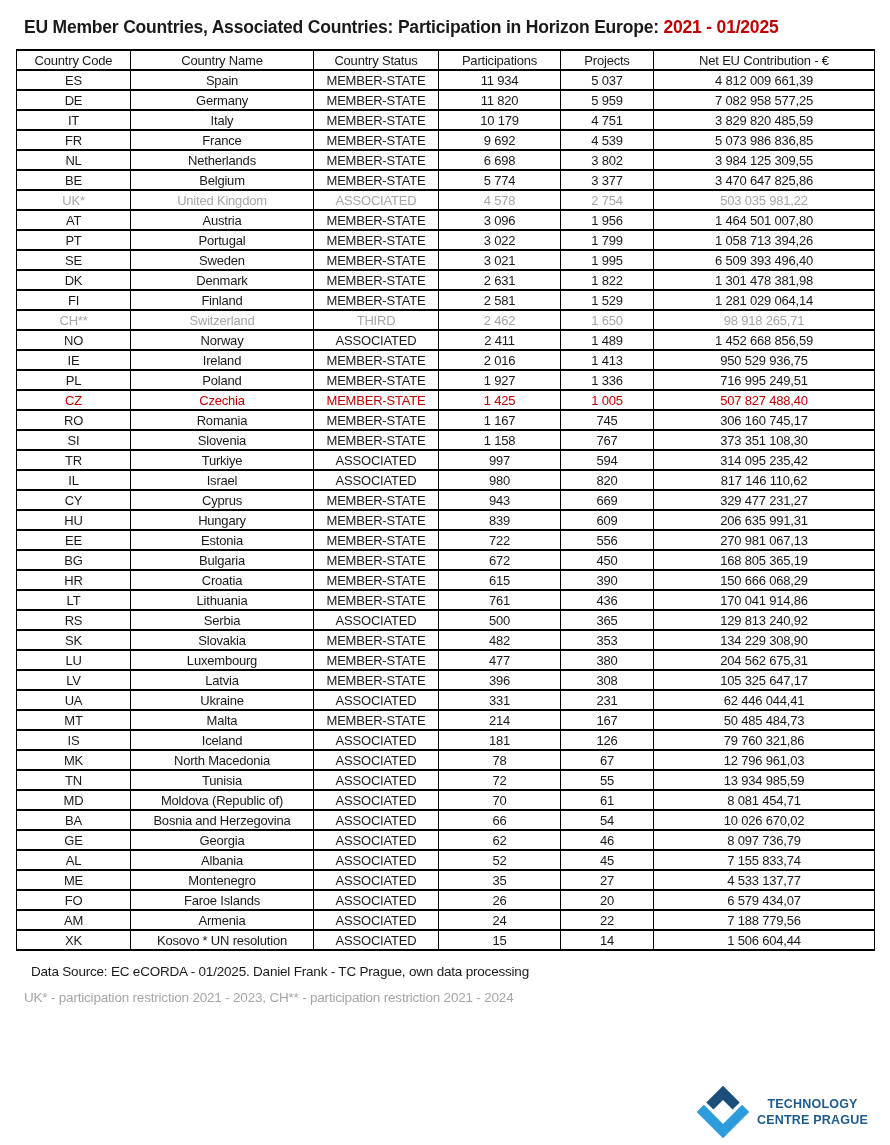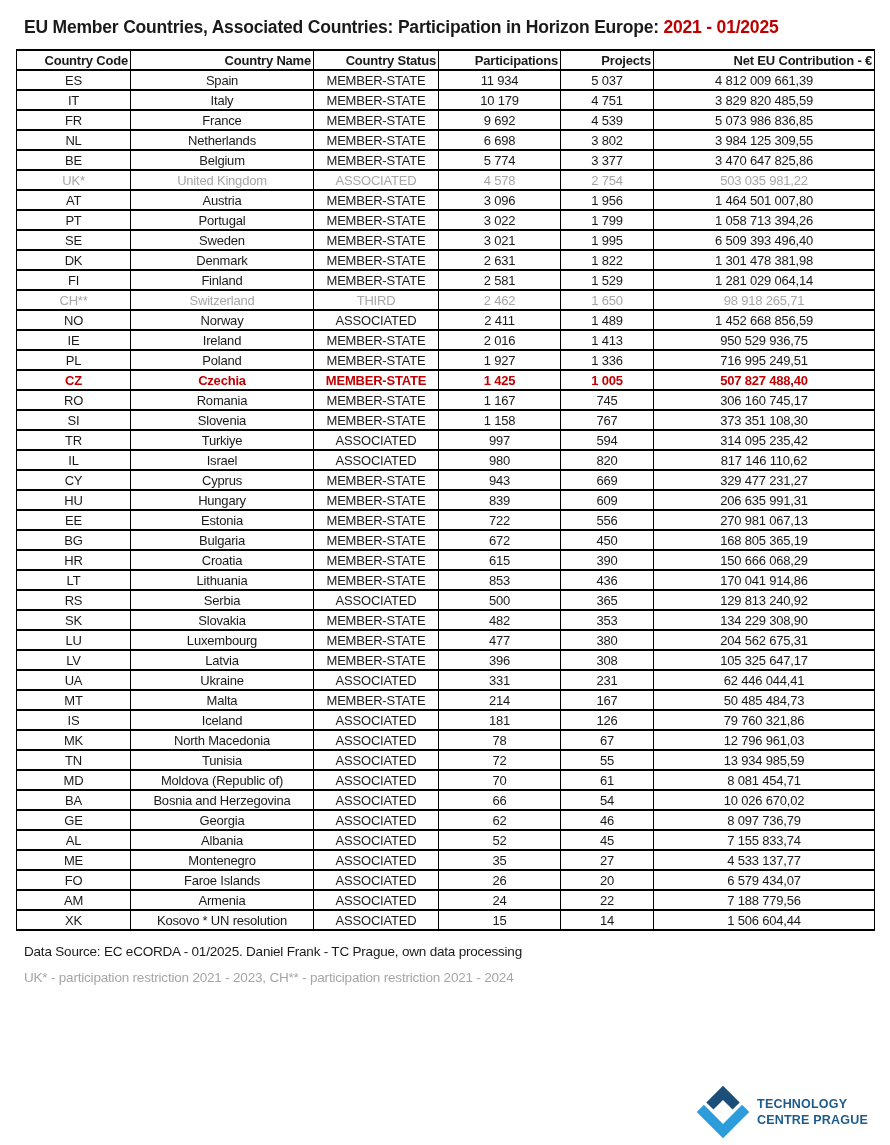--- a/index.html
+++ b/index.html
@@ -45,39 +45,40 @@
     border-bottom: 2px solid #000;
     text-align: center;
     vertical-align: middle;
     font-size: 13px;
     letter-spacing: -0.2px;
     height: 20px;
     padding: 0 2px;
     overflow: hidden;
     white-space: nowrap;
   }
-  table.data th { font-weight: bold; text-align: right; }
+  table.data th { font-weight: normal; }
   tr.muted td { color: var(--muted); }
-  tr.highlight td { color: var(--accent); font-weight: bold; }
+  tr.highlight td { color: var(--accent); font-weight: normal; }
 
   .footer {
     margin: 13px 0 0 24px;
     font-size: 13.5px;
     letter-spacing: -0.2px;
   }
-  .footer .source { color: var(--ink); }
+  .footer .source { color: var(--ink); margin-left: 7px; }
   .footer .note { color: var(--muted); margin-top: 11px; }
 
   .logo {
     position: absolute;
     right: 22px;
     bottom: 6px;
     display: flex;
     align-items: center;
     gap: 7px;
+    text-align: center;
   }
   .logo-icon { display: block; }
   .logo-icon .dark { fill: var(--logo-dark); }
   .logo-icon .light { fill: var(--logo-light); }
   .logo-text {
     color: var(--logo-text);
     font-weight: bold;
     font-size: 12.5px;
     line-height: 1.3;
     letter-spacing: 0.2px;
@@ -111,20 +112,28 @@
   <tbody>
       <tr>
     <td>ES</td>
     <td>Spain</td>
     <td>MEMBER-STATE</td>
     <td>11 934</td>
     <td>5 037</td>
     <td>4 812 009 661,39</td>
   </tr>
       <tr>
+    <td>DE</td>
+    <td>Germany</td>
+    <td>MEMBER-STATE</td>
+    <td>11 820</td>
+    <td>5 959</td>
+    <td>7 082 958 577,25</td>
+  </tr>
+      <tr>
     <td>IT</td>
     <td>Italy</td>
     <td>MEMBER-STATE</td>
     <td>10 179</td>
     <td>4 751</td>
     <td>3 829 820 485,59</td>
   </tr>
       <tr>
     <td>FR</td>
     <td>France</td>
@@ -306,21 +315,21 @@
     <td>Croatia</td>
     <td>MEMBER-STATE</td>
     <td>615</td>
     <td>390</td>
     <td>150 666 068,29</td>
   </tr>
       <tr>
     <td>LT</td>
     <td>Lithuania</td>
     <td>MEMBER-STATE</td>
-    <td>853</td>
+    <td>761</td>
     <td>436</td>
     <td>170 041 914,86</td>
   </tr>
       <tr>
     <td>RS</td>
     <td>Serbia</td>
     <td>ASSOCIATED</td>
     <td>500</td>
     <td>365</td>
     <td>129 813 240,92</td>

